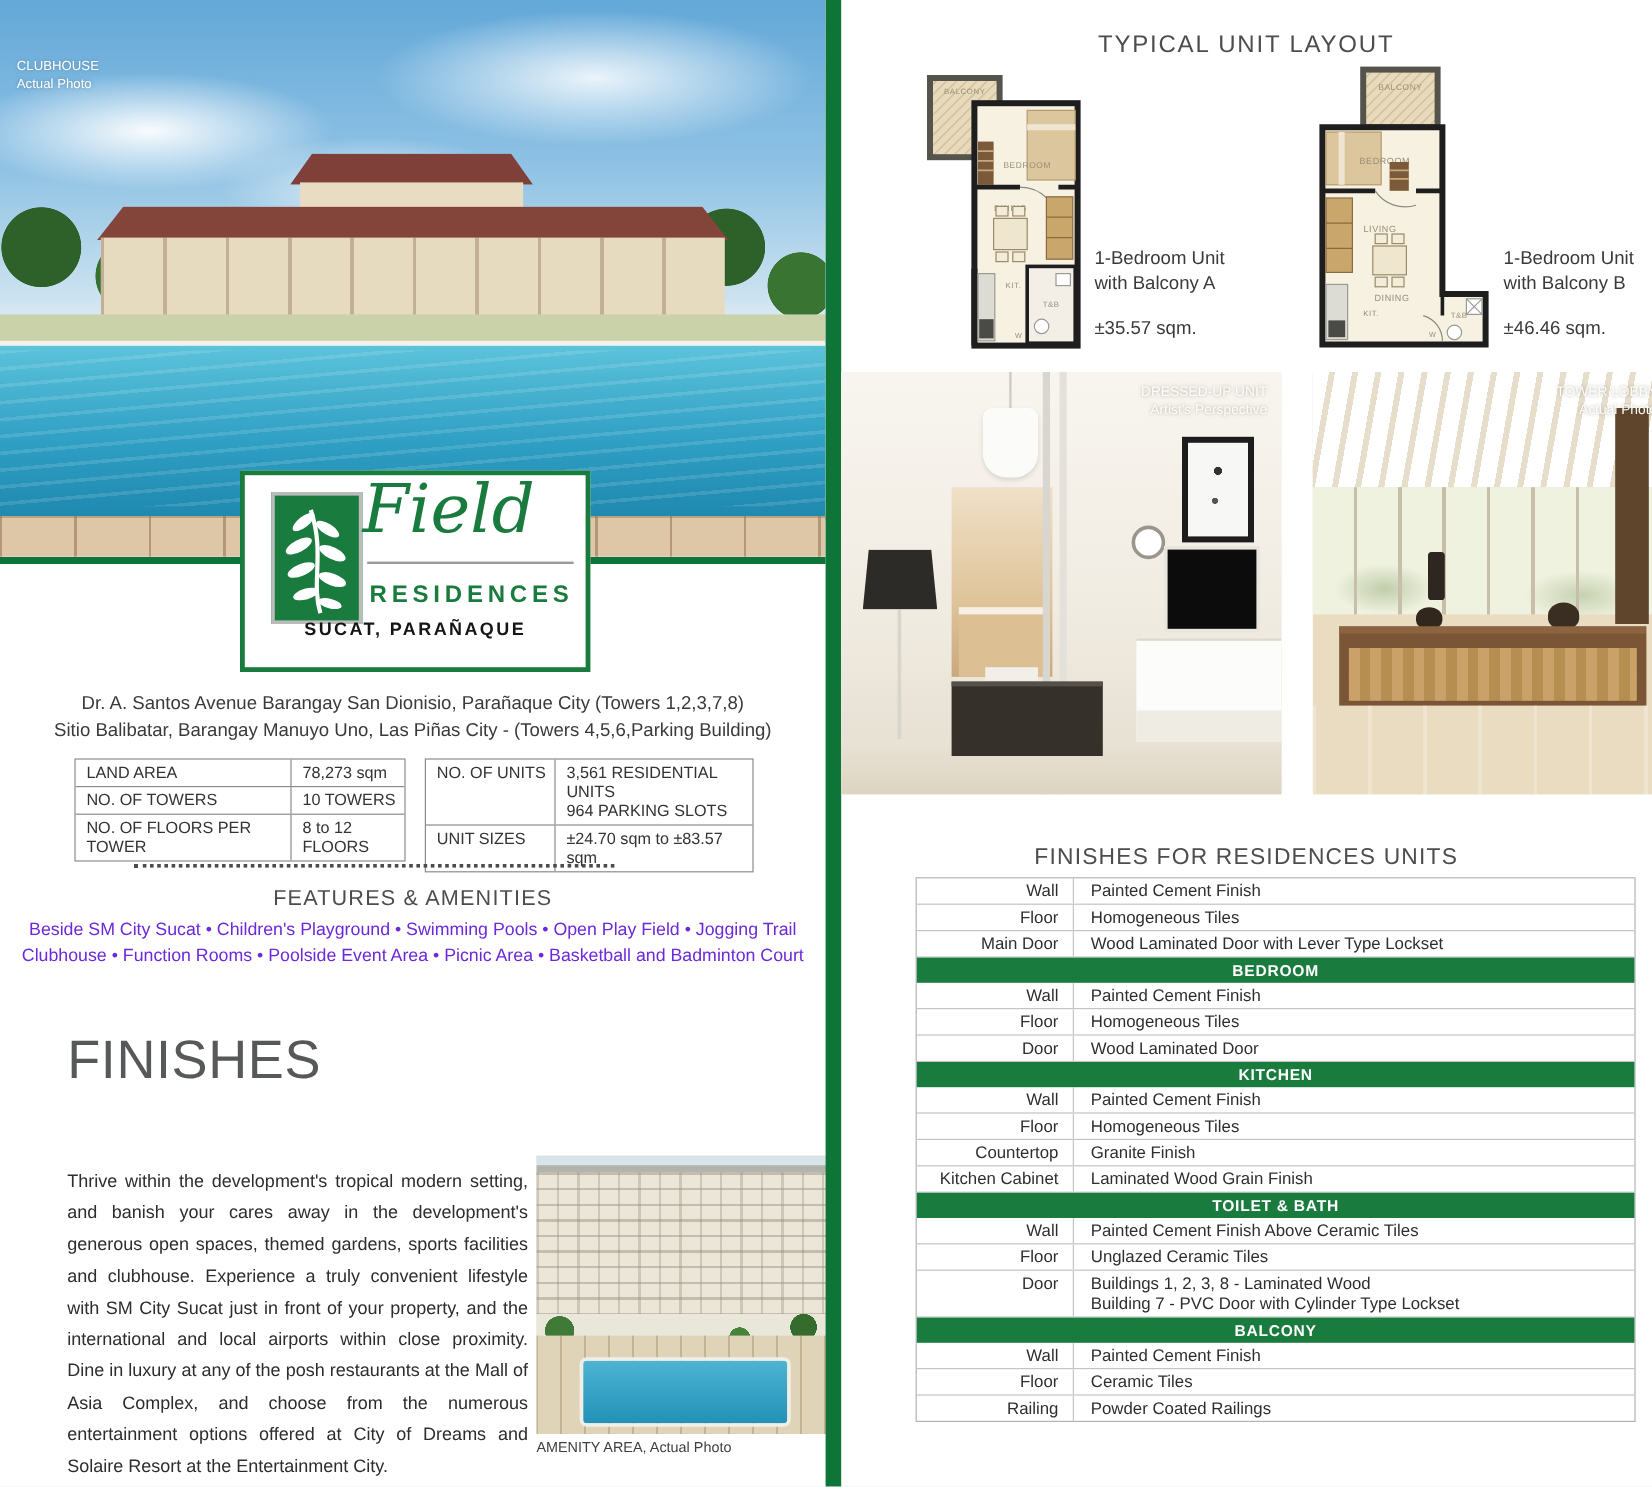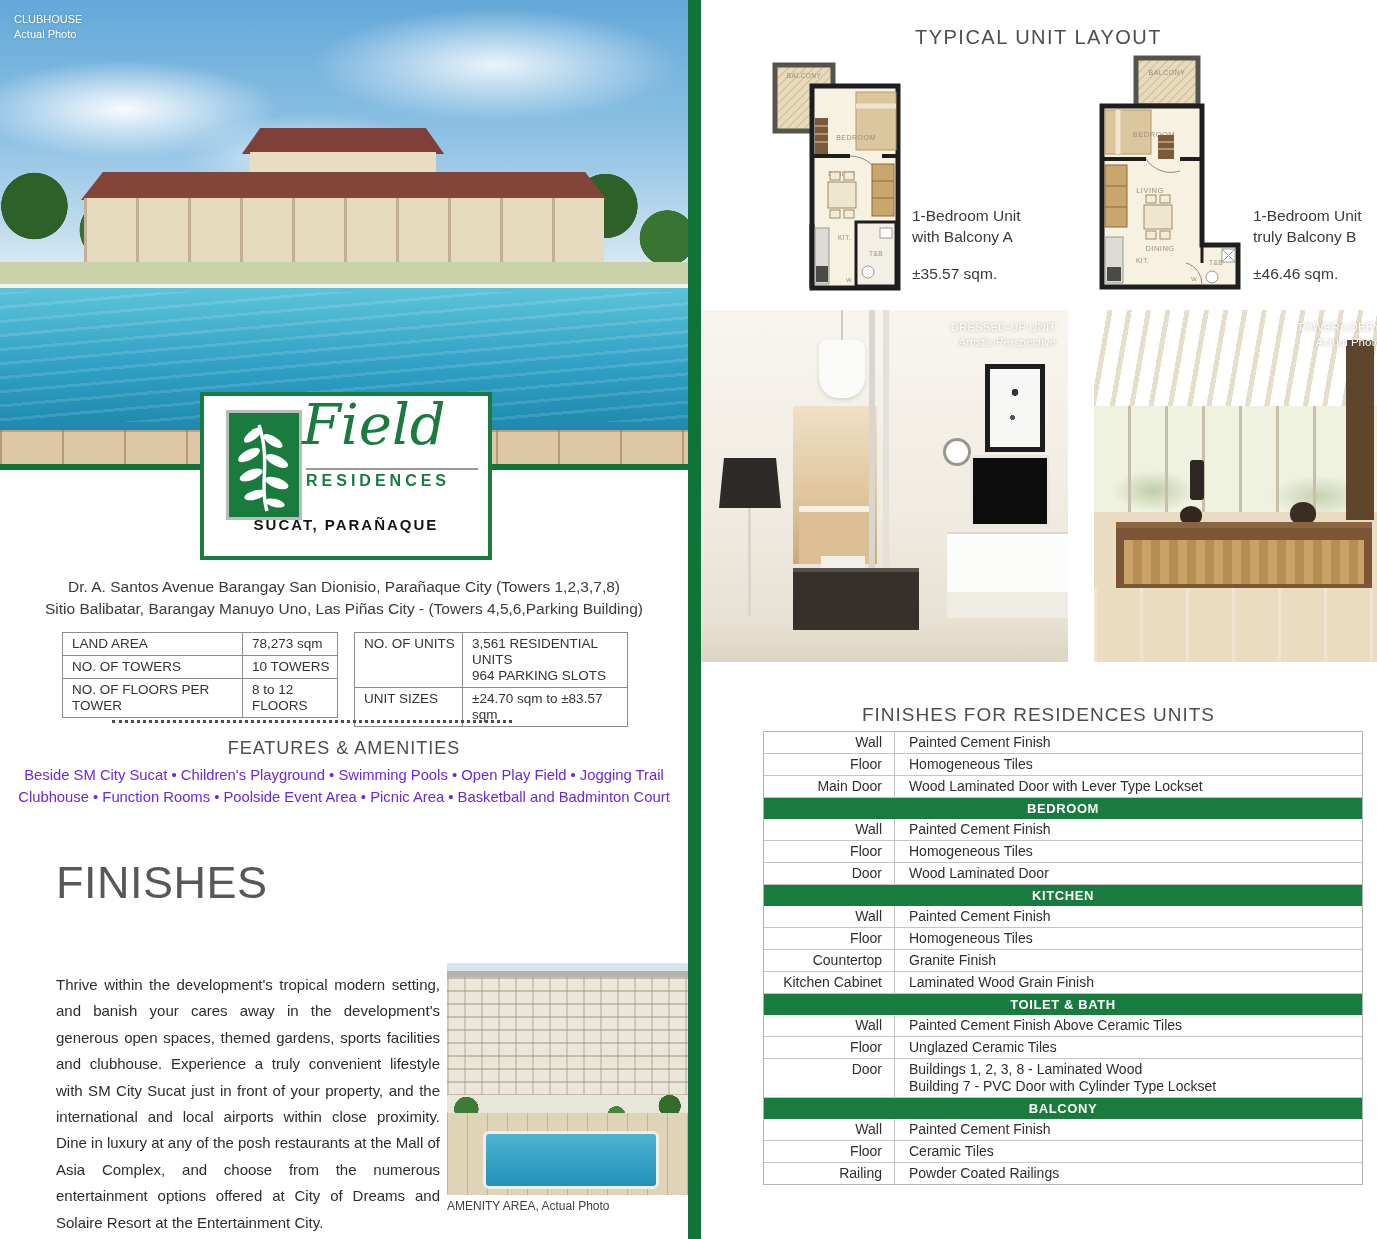--- a/index.html
+++ b/index.html
@@ -33,29 +33,29 @@
      background-image:repeating-linear-gradient(90deg,rgba(125,95,75,.35) 0 3px,transparent 3px 52px);}
   #clubhouse .lawn{position:absolute;left:0;top:262px;width:100%;height:24px;background:#c9d2a9;}
   #clubhouse .pool{position:absolute;left:0;top:284px;width:100%;height:146px;
      background:linear-gradient(180deg,#5cc3da 0%,#2f9fc4 55%,#1e87ad 100%);
      border-top:4px solid #f2f2ea;}
   #clubhouse .pool-sheen{position:absolute;left:0;top:292px;width:100%;height:130px;opacity:.5;
      background:repeating-linear-gradient(175deg,rgba(255,255,255,.25) 0 3px,transparent 3px 14px);}
   #clubhouse .deck{position:absolute;left:0;top:430px;width:100%;height:34px;background:#ddc7a7;
      background-image:repeating-linear-gradient(90deg,rgba(140,105,75,.5) 0 2px,transparent 2px 62px),
                       linear-gradient(180deg,rgba(140,105,75,.4) 0 2px,transparent 2px);}
-  .photo-cap{color:#fff;font-size:11px;line-height:15px;text-shadow:0 0 3px rgba(0,0,0,.25);}
+  .photo-cap{color:#fff;font-size:11px;line-height:15px;text-shadow:0 0 3px rgba(0,0,0,.25);margin-top:36px;}
 
   
   #logo-box{left:200px;top:392px;width:284px;height:160px;background:#fff;border:4px solid var(--green,#1a7b3e);z-index:6;}
   #leaf-box{left:22px;top:14px;width:70px;height:104px;background:var(--green,#1a7b3e);border:3px solid #b9bcb9;}
   #field-script{left:98px;top:-4px;width:180px;font-family:"DejaVu Serif",serif;font-style:italic;
      font-size:56px;color:var(--green,#1a7b3e);}
-  #residences{left:102px;top:72px;width:172px;border-top:2px solid #9a9a9a;padding-top:2px;text-align:left;
-     font-size:16px;font-weight:bold;letter-spacing:4px;color:var(--green,#1a7b3e);}
+  #residences{left:102px;top:72px;width:172px;border-top:2px solid #9a9a9a;padding-top:15px;text-align:right;
+     font-size:20px;font-weight:bold;letter-spacing:4px;color:var(--green,#1a7b3e);}
   #sucat{left:0;top:120px;width:100%;text-align:center;font-size:15px;font-weight:bold;letter-spacing:2px;color:#151515;}
 
   
   #address{left:0;top:576px;width:688px;text-align:center;font-size:15.5px;line-height:22px;color:#3a3a3a;}
 
   
   .spec-table{border:1px solid #8c8c8c;font-size:13.5px;color:#333;}
   .spec-row{display:flex;}
   .spec-row + .spec-row{border-top:1px solid #8c8c8c;}
   .spec-label{padding:3px 4px 3px 9px;line-height:16px;}
@@ -350,21 +350,21 @@
       <rect x="124" y="196" width="13" height="13" fill="#ffffff" stroke="#9a9a94"></rect>
       <line x1="124" y1="196" x2="137" y2="209" stroke="#9a9a94" stroke-width="1"></line>
       <line x1="137" y1="196" x2="124" y2="209" stroke="#9a9a94" stroke-width="1"></line>
       <text class="fp-txt" x="118" y="212" font-size="6.5" text-anchor="middle">T&amp;B</text>
       <text class="fp-txt" x="96" y="228" font-size="6" text-anchor="middle">W</text>
     </svg>
   </div>
 
   <div class="abs plan-label" id="unit-b-label">
     <div>1-Bedroom Unit</div>
-    <div>truly Balcony B</div>
+    <div>with Balcony B</div>
     <div class="unit-area">±46.46 sqm.</div>
   </div>
 
   <div class="abs" id="unit-photo">
     <div class="wall"></div>
     <div class="doorway"></div>
     <div class="bed"></div>
     <div class="glass"></div>
     <div class="cord"></div>
     <div class="pendant"></div>

